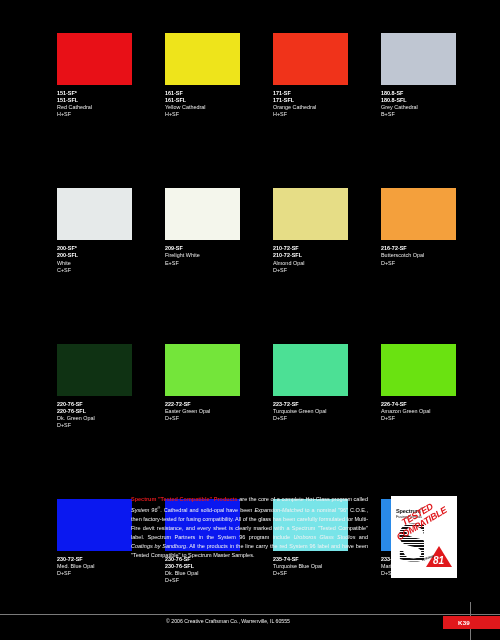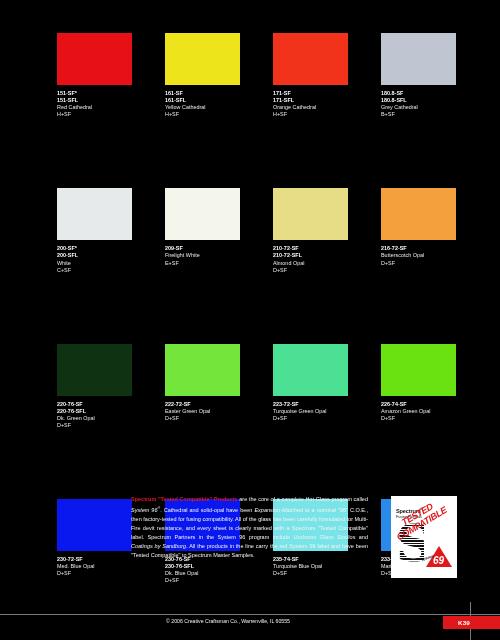--- a/index.html
+++ b/index.html
@@ -412,21 +412,21 @@
 
   <div class="badge">
     <div class="badge-inner">
       <div class="badge-brand"><span>Spectrum</span><sup>®</sup></div>
       <div class="badge-sub">Fusing Formula</div>
       <div class="badge-s">
         <span>S</span>
         <span class="badge-s-stripes"></span>
       </div>
       <div class="badge-tri"></div>
-      <div class="badge-96">69</div>
+      <div class="badge-96">81</div>
       <div class="badge-sys">System</div>
       <div class="badge-tested">TESTED</div>
       <div class="badge-compatible">COMPATIBLE</div>
     </div>
   </div>
 
   <div class="footer-rule"></div>
   <div class="footer-vrule"></div>
   <div class="copyright">© 2006 Creative Craftsman Co., Warrenville, IL 60555</div>
   <div class="pagetag">

